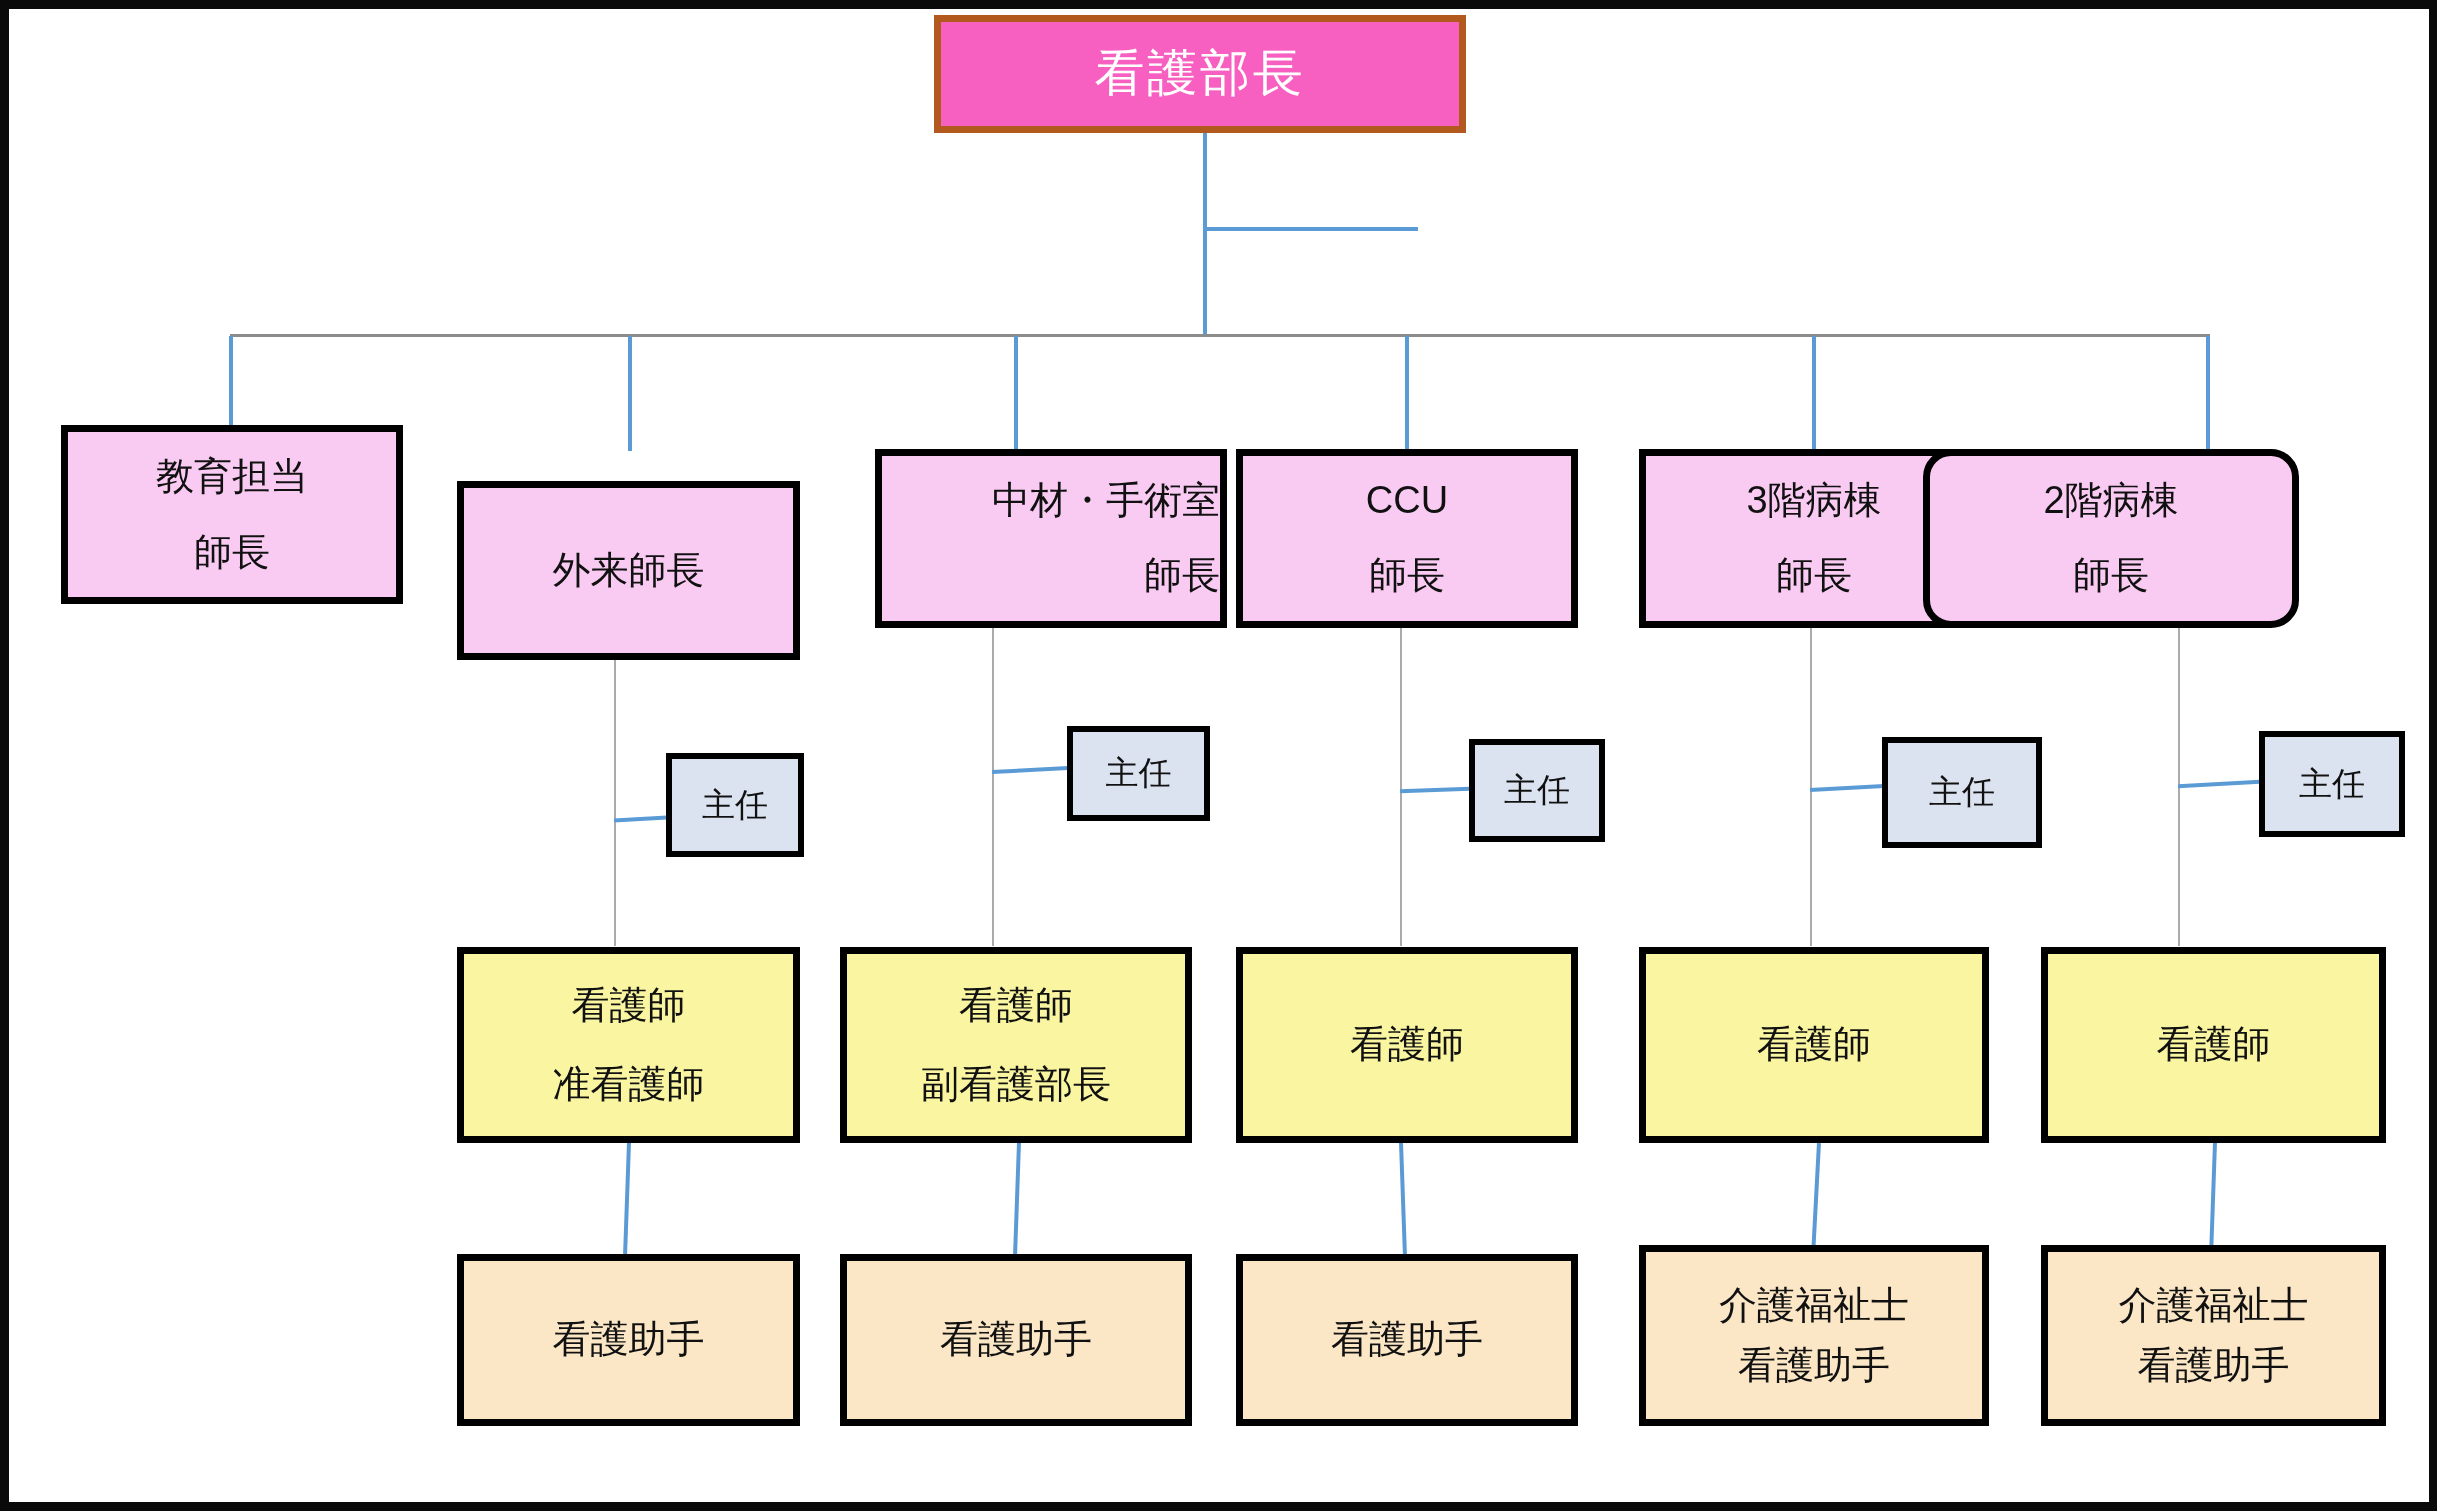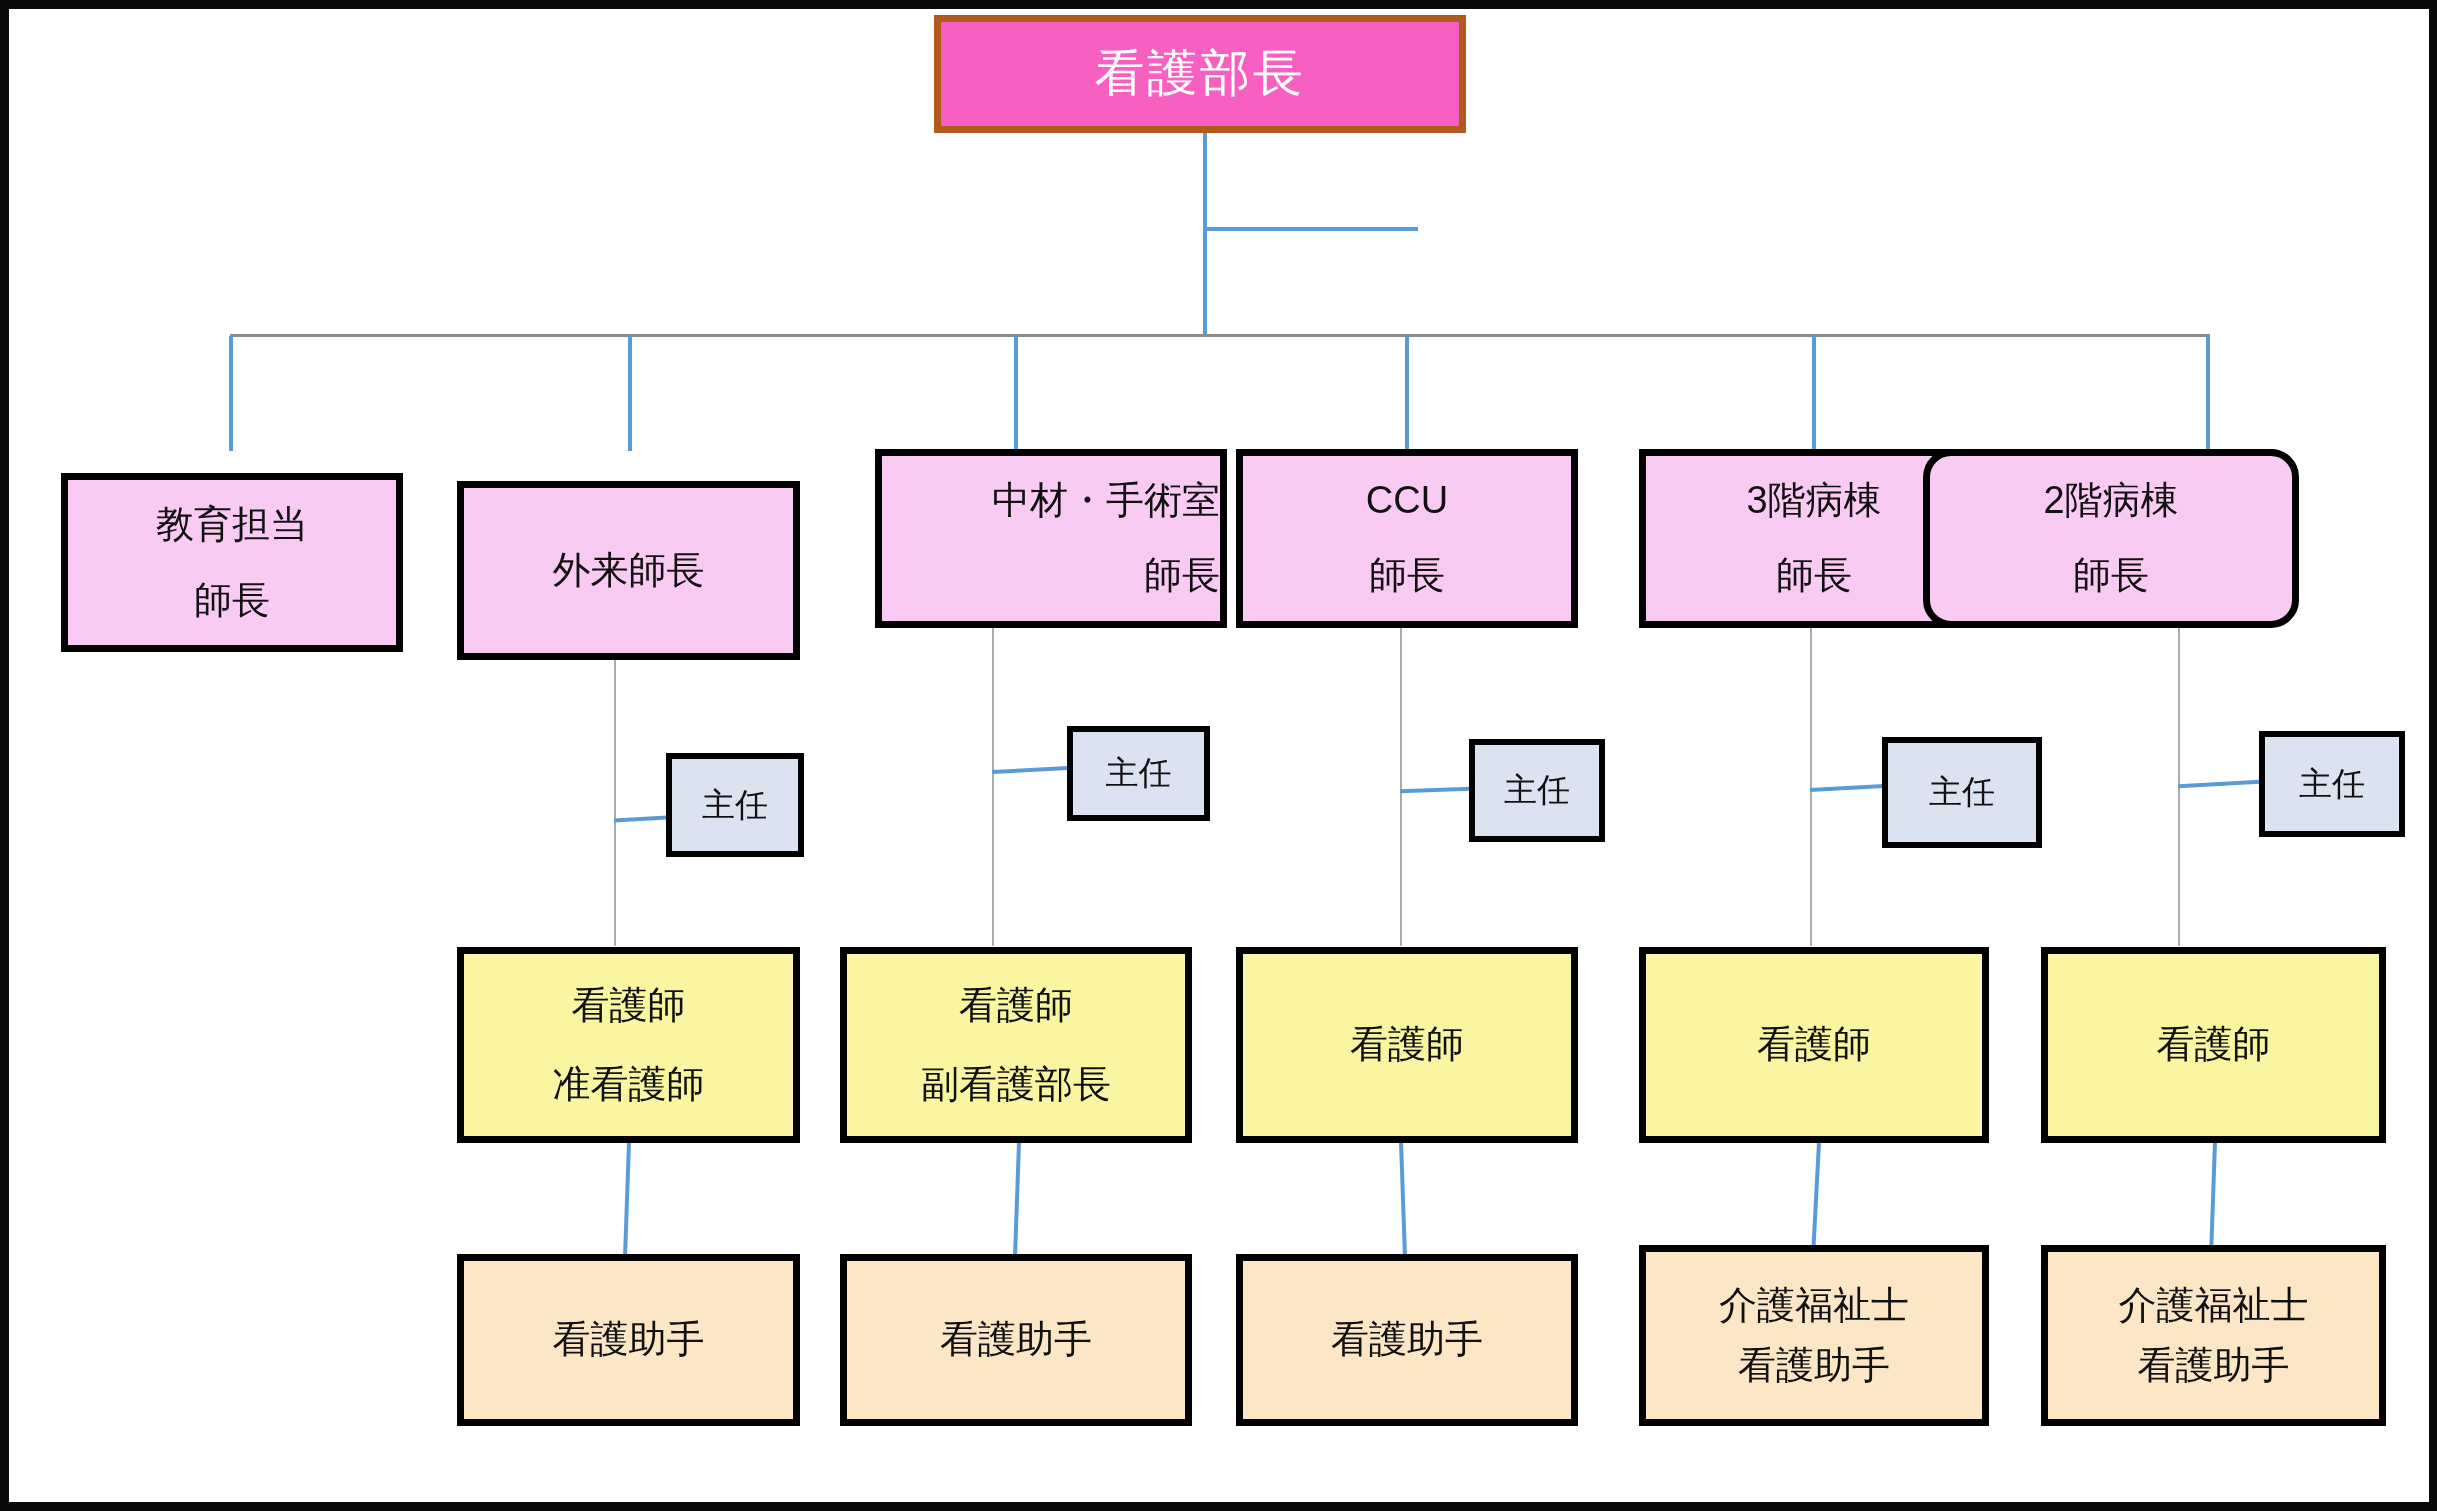--- a/index.html
+++ b/index.html
@@ -96,21 +96,21 @@
   <div class="line blue" style="left:1006px;top:1134px;width:3.5px;height:113px;transform:rotate(2deg);"></div>
   <div class="line blue" style="left:1392px;top:1134px;width:3.5px;height:113px;transform:rotate(-2deg);"></div>
   <div class="line blue" style="left:1805px;top:1134px;width:3.5px;height:113px;transform:rotate(3deg);"></div>
   <div class="line blue" style="left:2202px;top:1134px;width:3.5px;height:113px;transform:rotate(2deg);"></div>
 
   <div class="box root" style="left:925px;top:5.6px;width:532px;height:118px;">
     <span>看護部長</span>
   </div>
 
 
-  <div class="box dept" style="left:52px;top:464px;width:342px;height:179px;gap:36px;">
+  <div class="box dept" style="left:52px;top:416px;width:342px;height:179px;gap:36px;">
     <span>教育担当</span>
     <span>師長</span>
   </div>
   <div class="box dept" style="left:448px;top:440px;width:343px;height:179px;margin-top:32px;">
     <span>外来師長</span>
 
   </div>
   <div class="box dept" style="left:866px;top:440px;width:352px;height:179px;align-items:flex-end;">
     <span>中材・手術室</span>
     <span>師長</span>

